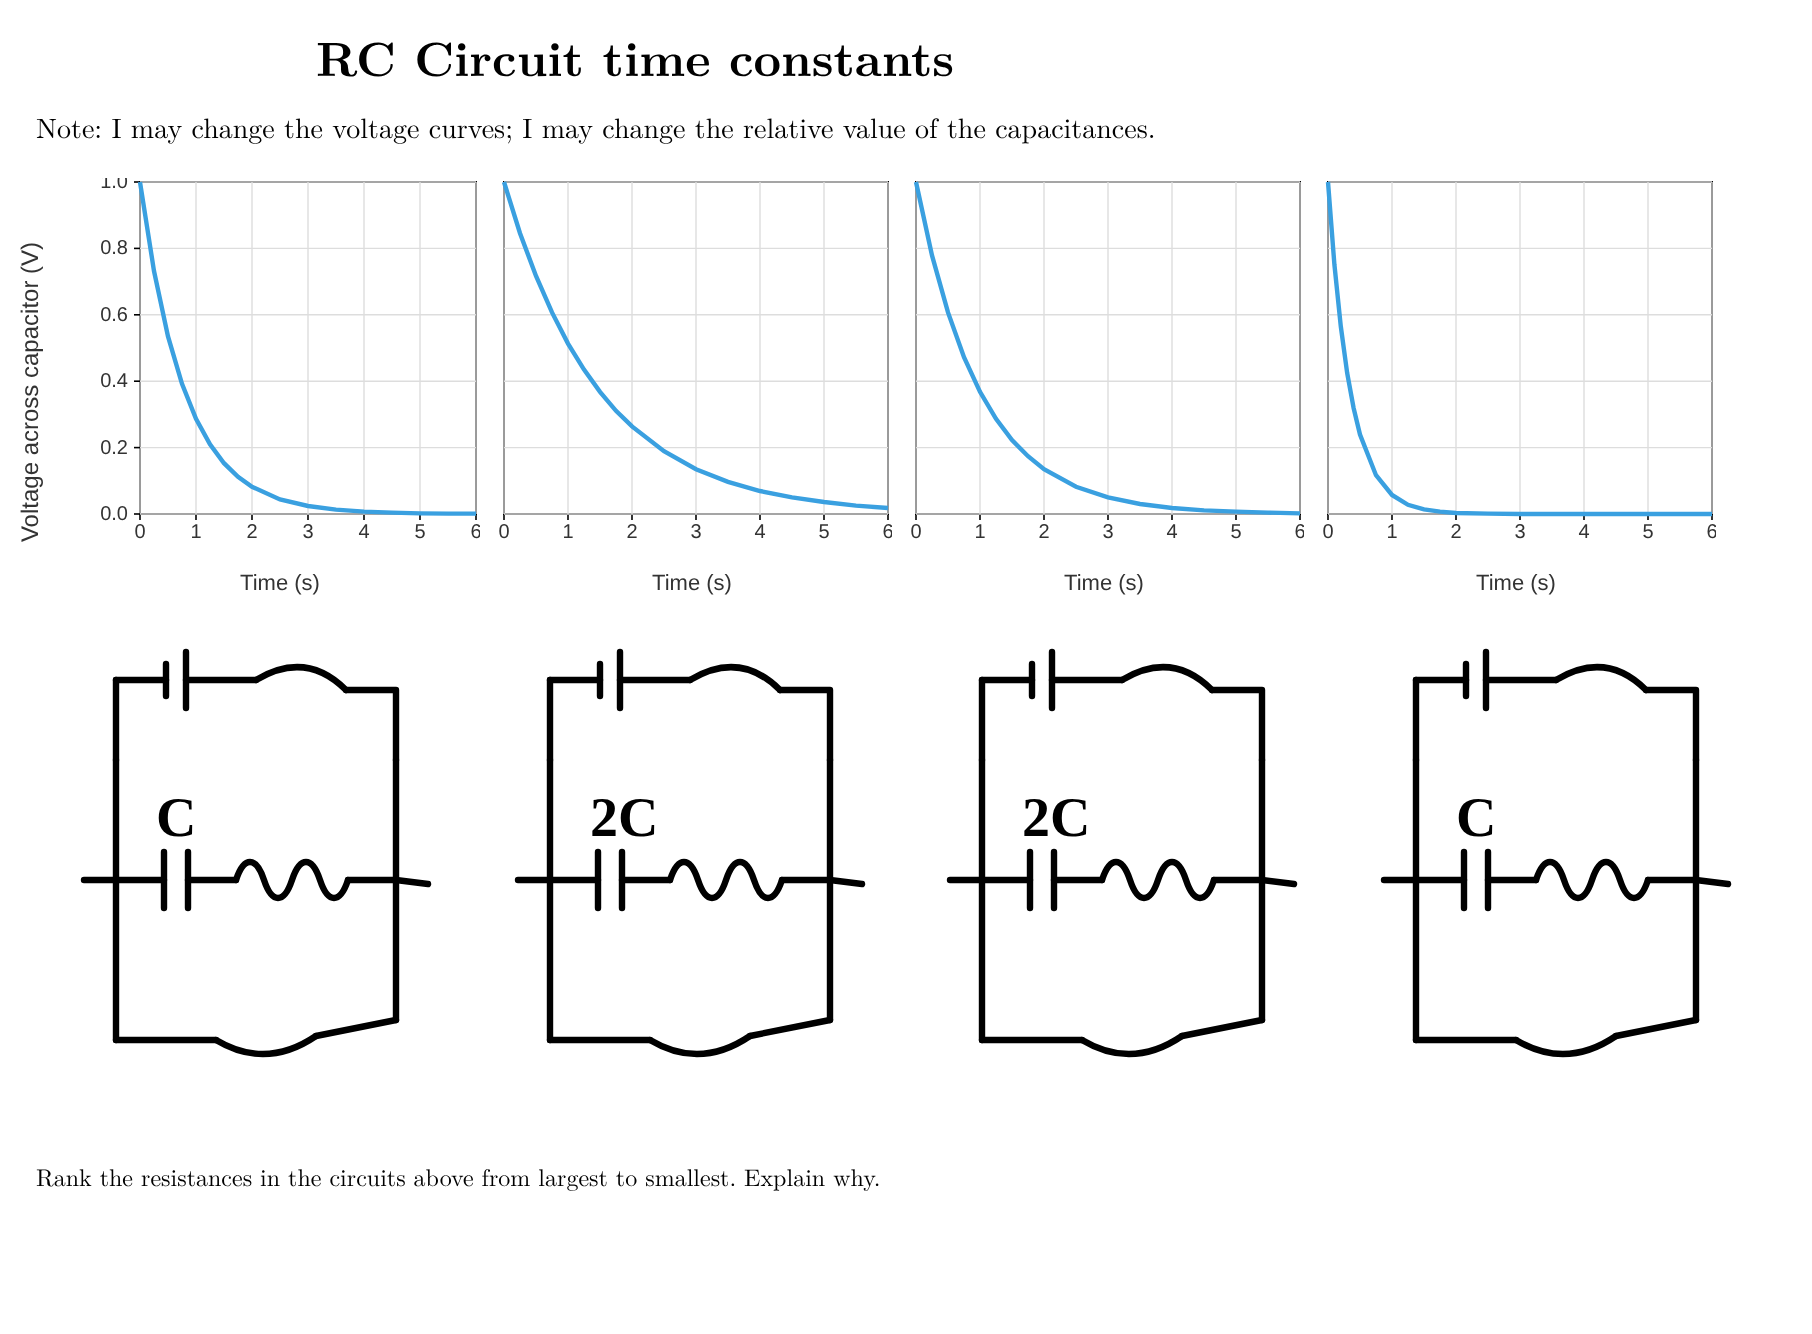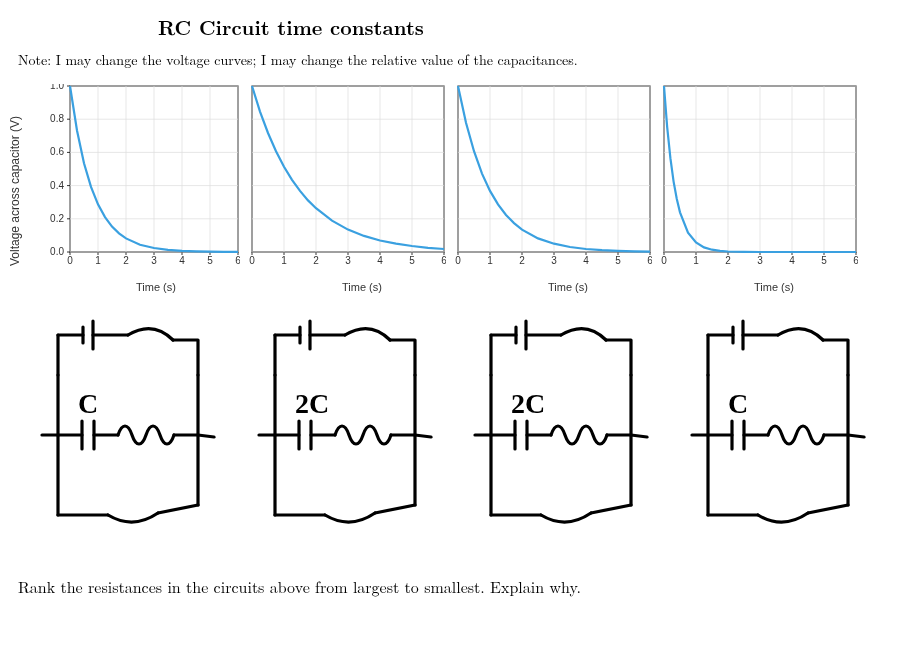--- a/index.html
+++ b/index.html
@@ -13,21 +13,21 @@
   }
   .page {
     width: 906px;
     height: 667px;
     position: relative;
     box-sizing: border-box;
     padding: 12px 18px 18px 18px;
   }
   .title {
     font-weight: bold;
-    font-size: 20px;
+    font-size: 24px;
     margin-left: 140px;
     margin-top: 0;
   }
   .note {
     margin-top: 8px;
     font-size: 14px;
   }
   .charts-row {
     display: flex;
     align-items: flex-end;
@@ -59,35 +59,35 @@
   }
   .chart svg { display: block; }
   .chart .xlabel {
     font-family: Arial, Helvetica, sans-serif;
     font-size: 11px;
     color: #333;
     text-align: center;
     width: 100%;
     position: absolute;
     bottom: -4px;
-    left: 16px;
+    left: 0;
   }
   .circuits-row {
     display: flex;
     justify-content: space-between;
     margin-top: 26px;
     padding: 0 10px;
   }
   .circuit {
     width: 200px;
     height: 230px;
   }
   .question {
     margin-top: 30px;
-    font-size: 16px;
+    font-size: 12px;
   }
   .tick-text {
     font-family: Arial, Helvetica, sans-serif;
     font-size: 10px;
     fill: #333;
   }
   .handlabel {
     font-family: "Comic Sans MS", "Segoe Script", cursive;
     font-size: 28px;
     font-weight: bold;

